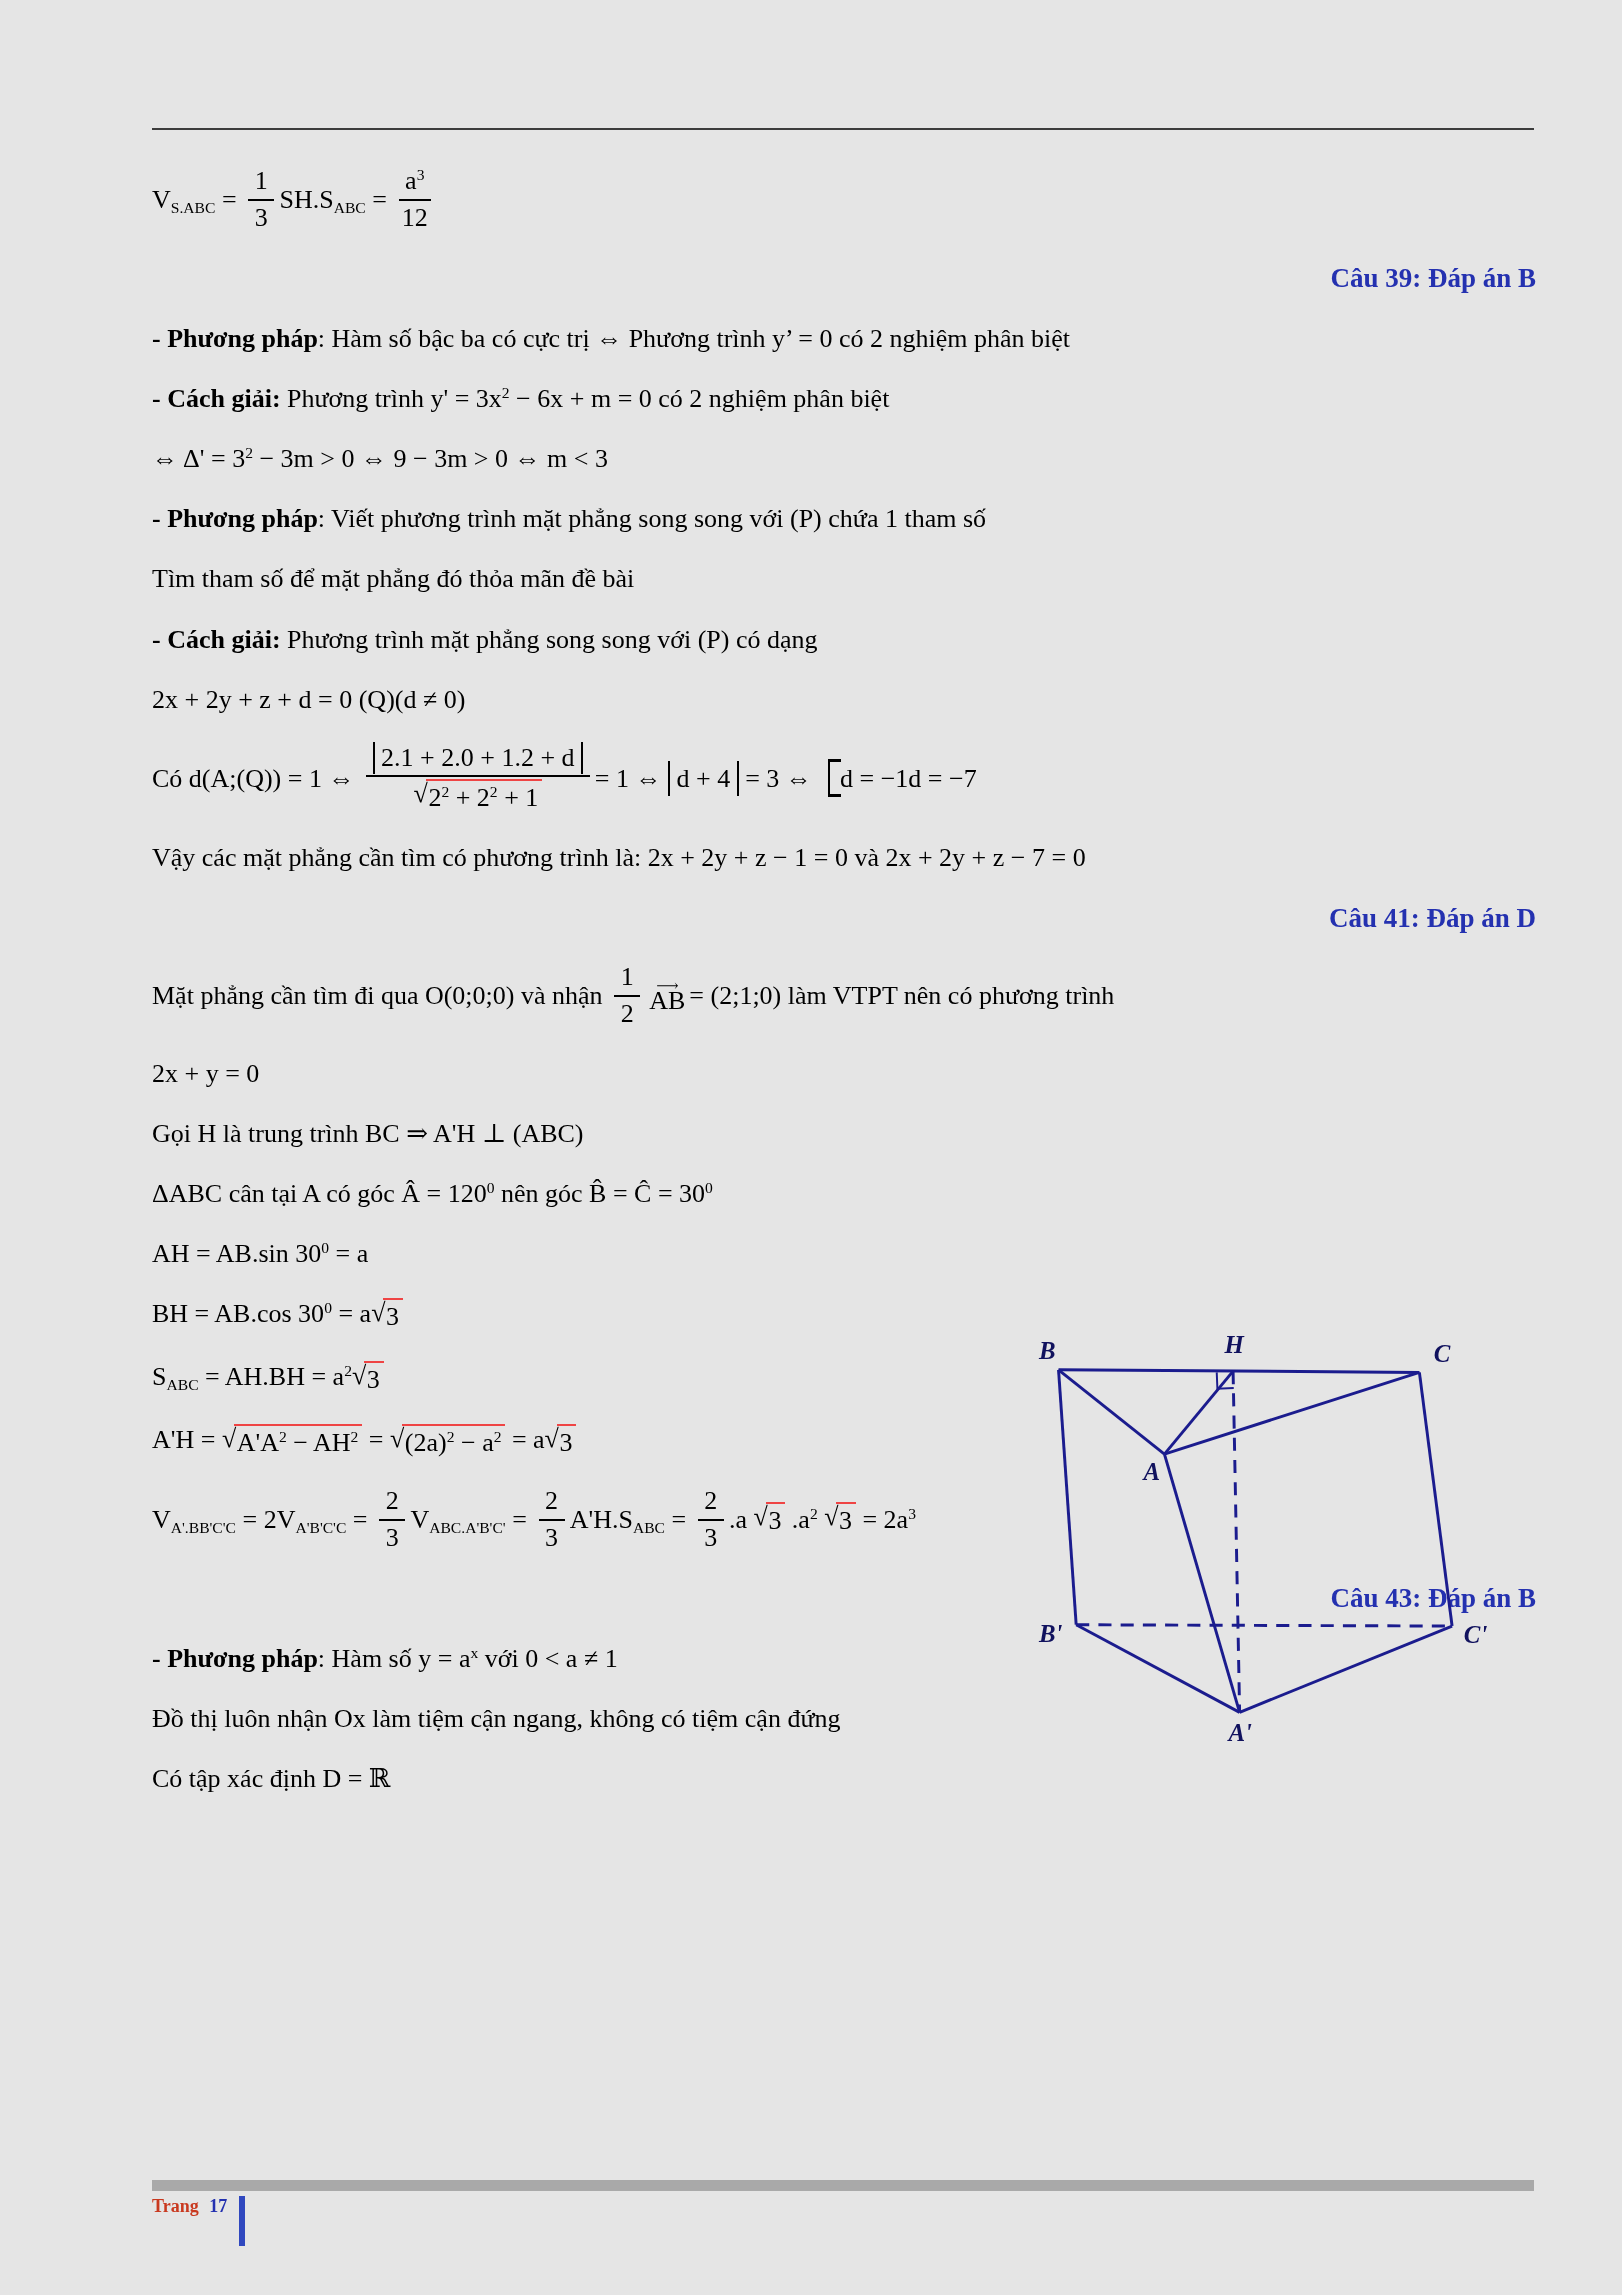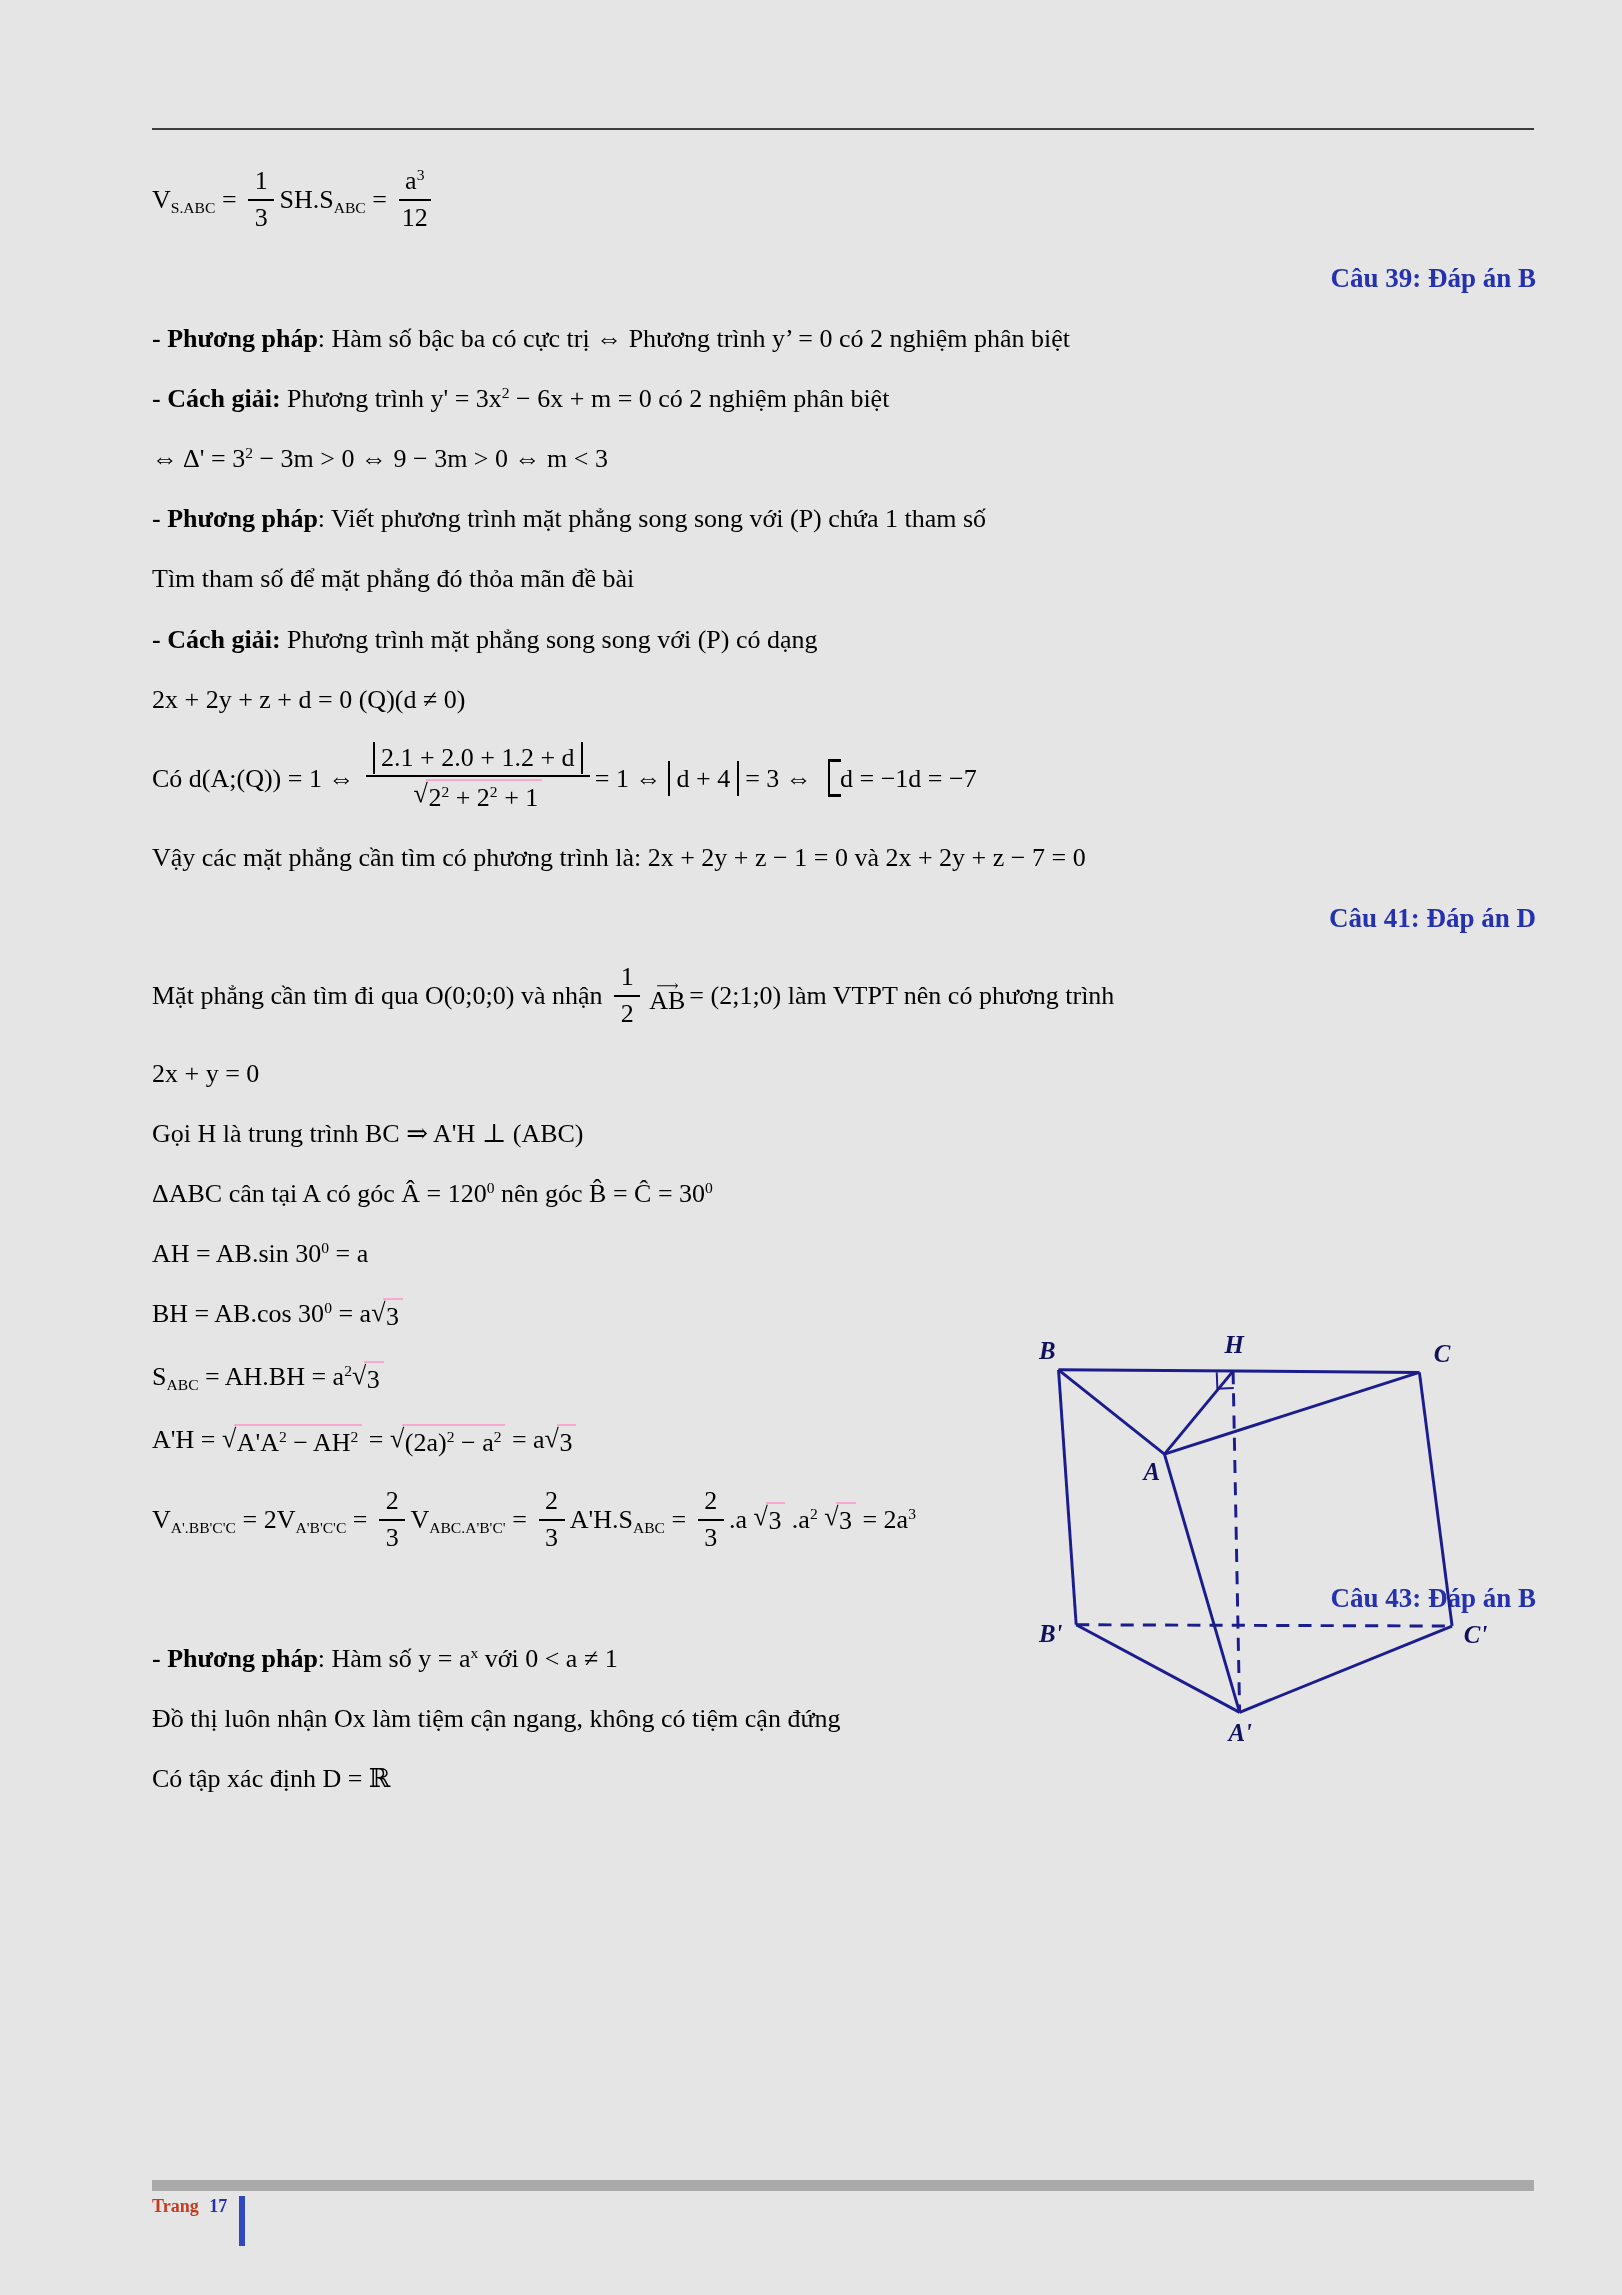--- a/index.html
+++ b/index.html
@@ -25,21 +25,21 @@
   sub { font-size:60%; vertical-align:-0.3em; }
   sup { font-size:60%; vertical-align:0.55em; }
   .formula { display:flex; align-items:center; flex-wrap:nowrap; }
   .formula > * { margin-right:6.5px; }
   .frac { display:inline-flex; flex-direction:column; align-items:center; vertical-align:middle; margin:0 5.2px; }
   .frac .num { display:block; padding:0 6.5px 1.3px 6.5px; border-bottom:2px solid #000; line-height:1.25; text-align:center; }
   .frac .den { display:block; padding-top:1.3px; line-height:1.25; text-align:center; }
   .abs { display:inline-block; border-left:2px solid #000; border-right:2px solid #000; padding:0 6.5px; }
   .sqrt { display:inline-flex; align-items:flex-start; vertical-align:middle; }
   .sqrt .rad { line-height:1.15; }
-  .sqrt .rc { border-top:2px solid #f9a8d4; line-height:1.3; padding:0 3.9px 0 2.6px; margin-left:-2px;text-align:center; }
+  .sqrt .rc { border-top:2px solid #ef4444; line-height:1.3; padding:0 3.9px 0 2.6px; margin-left:-2px;text-align:center; }
   .cases { display:inline-flex; flex-direction:row; justify-content:center; position:relative;
            border-left:2.6px solid #000; padding:1.3px 0 1.3px 10.5px; margin-left:9.2px; vertical-align:middle; }
   .cases::before, .cases::after { content:""; position:absolute; left:0; width:11.8px; height:2.6px; background:#000; }
   .cases::before { top:0; } .cases::after { bottom:0; }
   .cases .row { line-height:1.35; }
   .vec { display:inline-flex; flex-direction:column; align-items:center; vertical-align:middle; line-height:1; margin:0 3.9px; }
   .vec .arrow { font-size:0.6em; line-height:0.6; transform:translateY(2.6px); }
   .figure { position:absolute; left:1001px; top:1299px; width:523px; height:458px; }
   .footer-bar { position:absolute; left:152px; top:2180px; width:1382px; height:10.5px; background:#a9a9a9; }
   .footer { position:absolute; left:152px; top:2196px; font-size:18px; font-weight:bold; display:flex; align-items:flex-start; }

